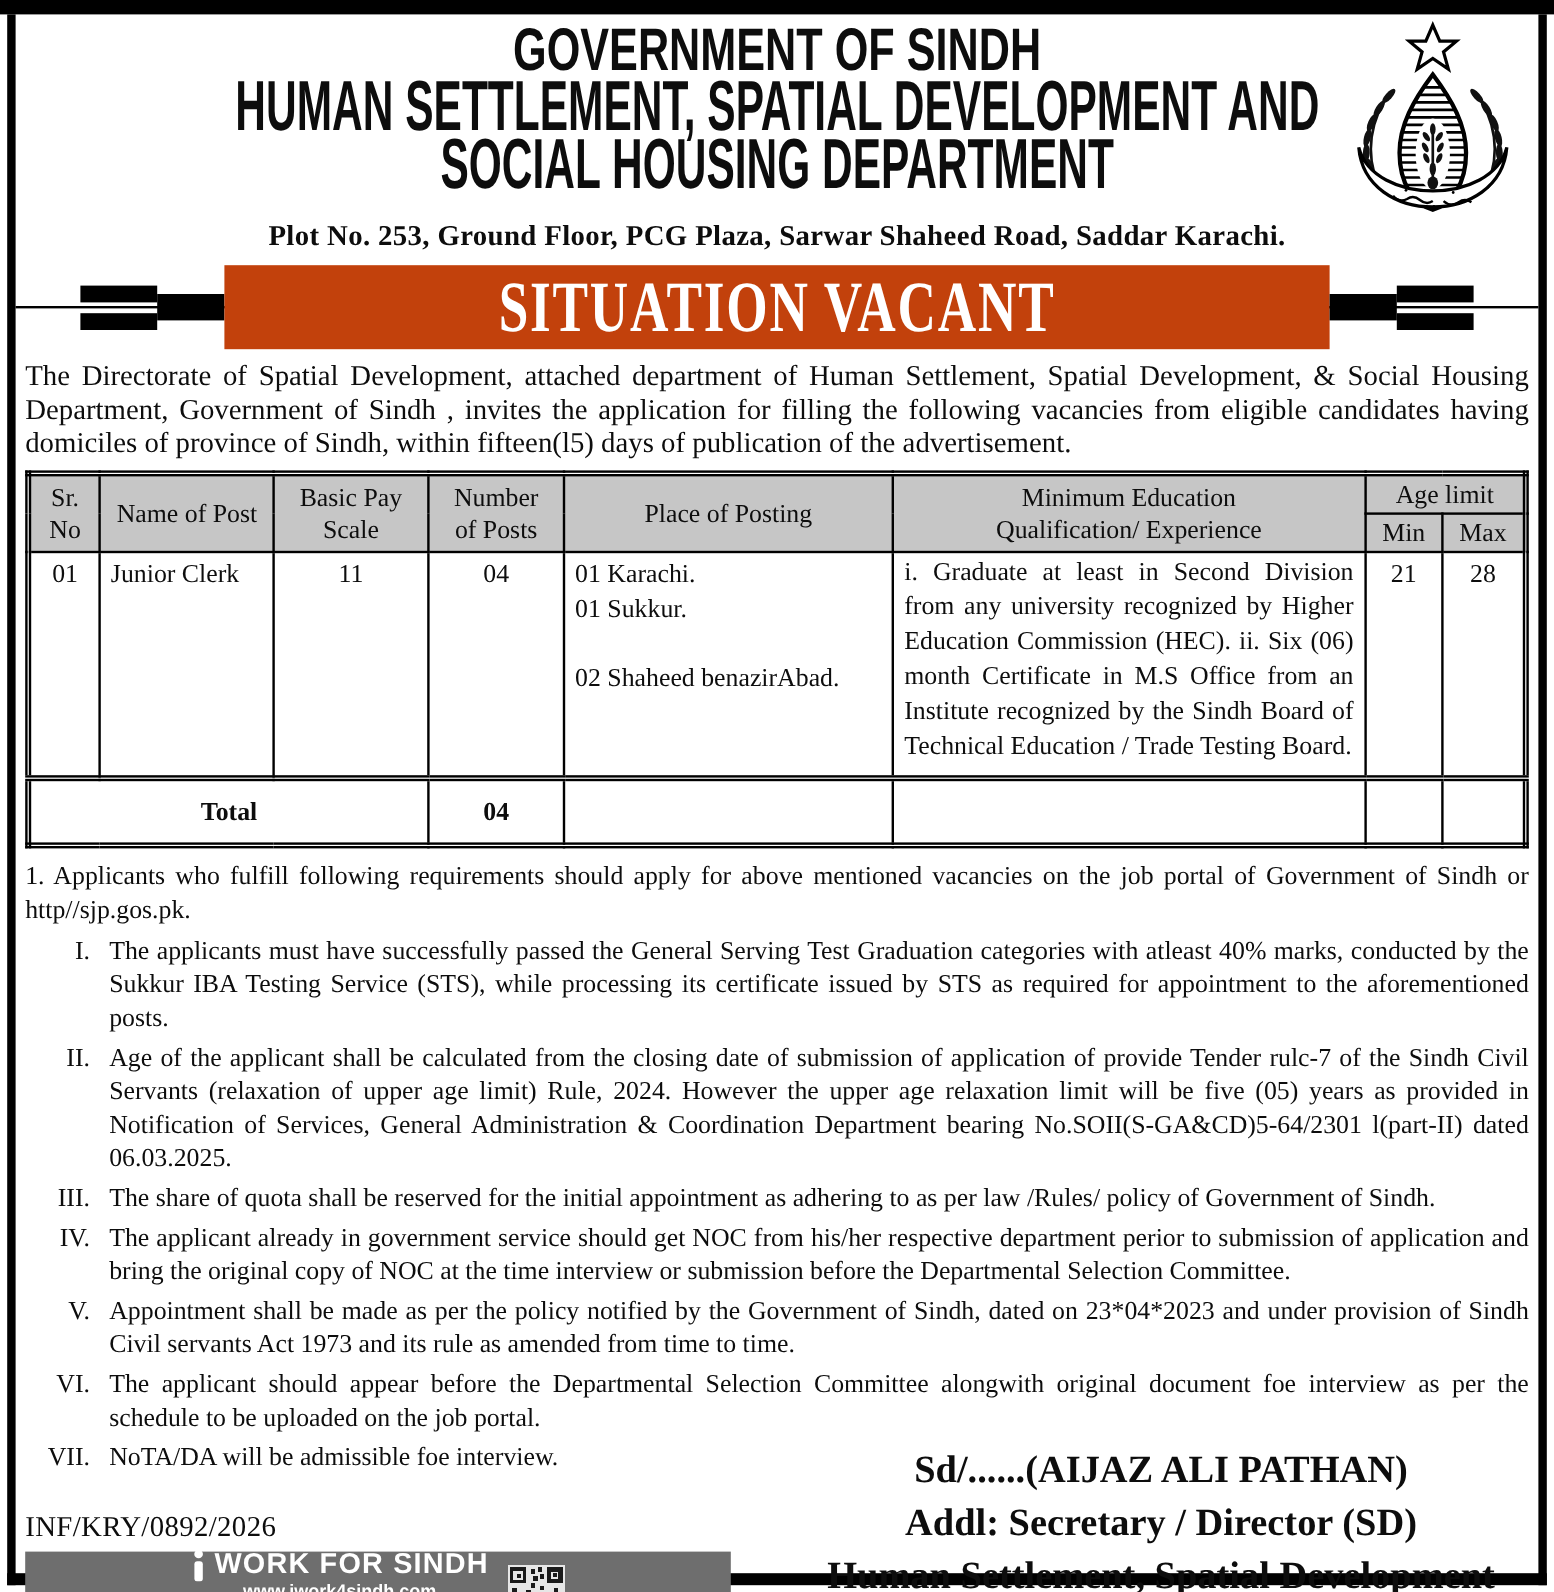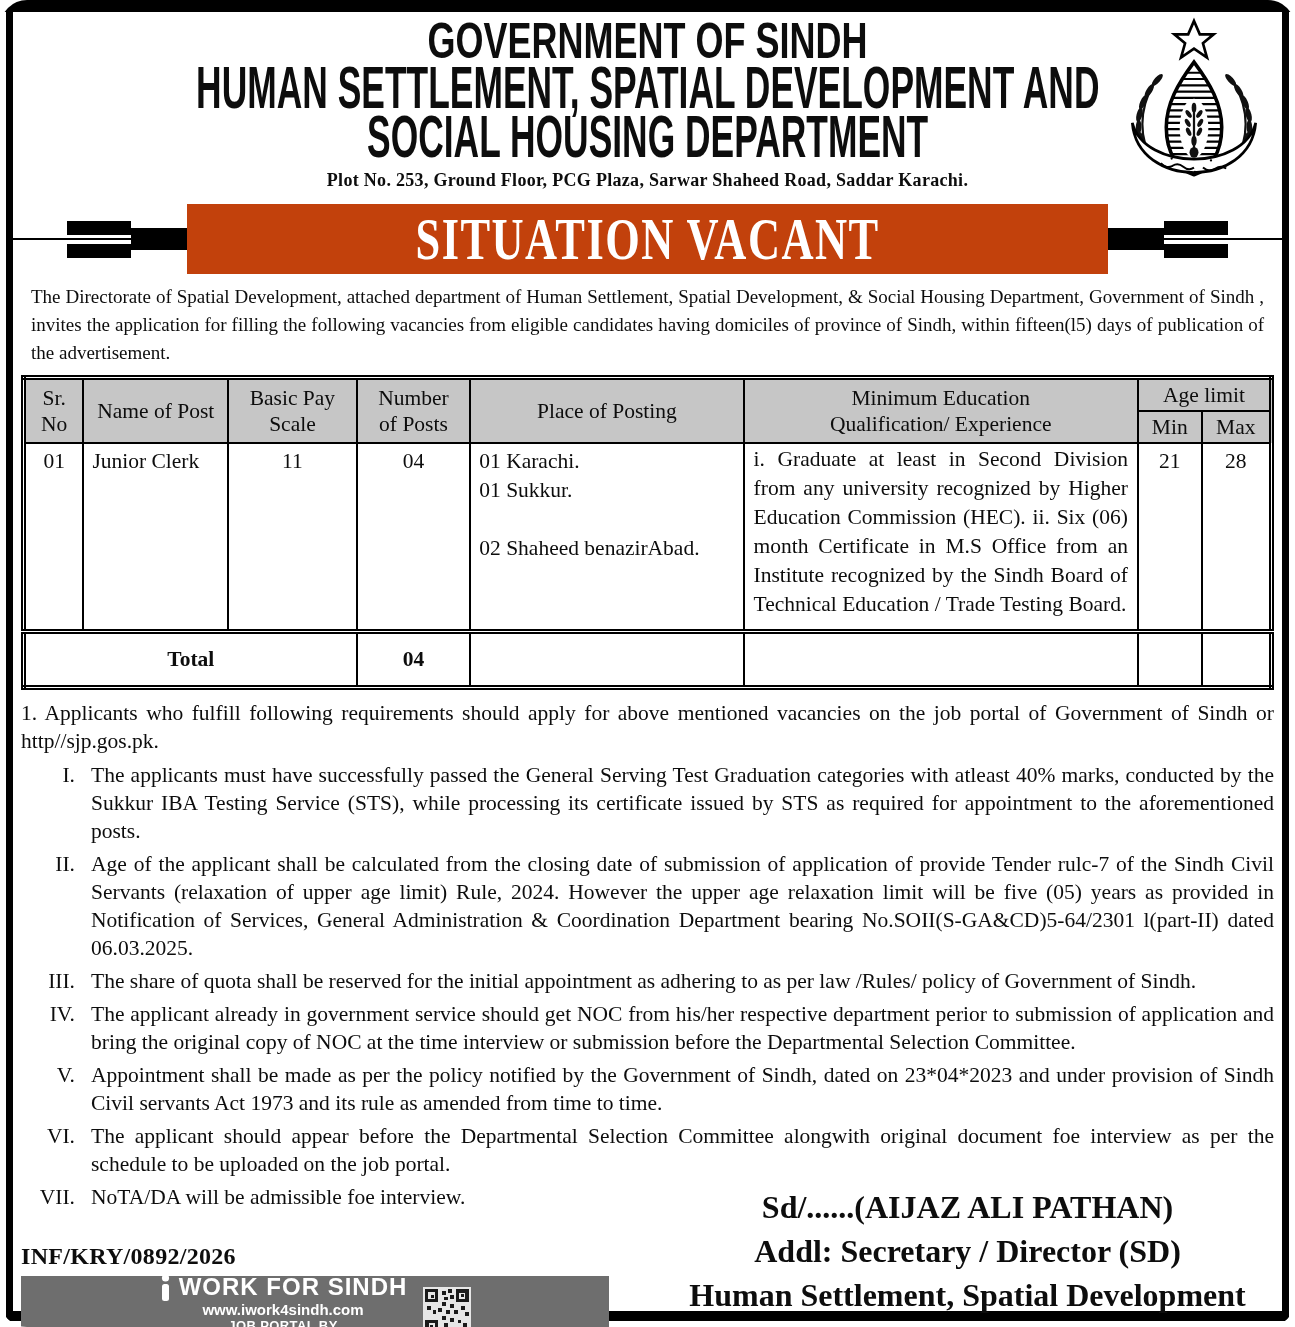--- a/index.html
+++ b/index.html
@@ -2,45 +2,45 @@
 <html style="--header-gray: #c6c6c6; --footer-gray: #6e6e6e; --ink: #0d0d0d;"><head>
 <meta charset="utf-8">
 <style>
   :root{
     --header-gray:#c6c6c6;
     --footer-gray:#6e6e6e;
     --ink:#0d0d0d;
   }
   html,body{margin:0;padding:0;background:#fff;}
   .page{width:1295px;height:1327px;overflow:hidden;background:#fff;color:var(--ink);
-        font-family:"Liberation Serif", serif;position:relative;border-radius:27px;}
+        font-family:"Liberation Serif", serif;position:relative;}
   .topbar{height:12px;background:#000;}
   .frame{margin:0 6px;height:1309px;box-sizing:border-box;
          border-left:7px solid #000;border-right:7px solid #000;border-bottom:10px solid #000;
          padding:4px 8px 0;position:relative;}
   
   .masthead{position:relative;padding-top:2px;}
   .tline{display:flex;justify-content:center;}
   .tline span{white-space:nowrap;font-family:"Liberation Sans",sans-serif;font-weight:700;transform-origin:center;}
   .t1 span{font-size:50px;line-height:46px;transform:scaleX(.72);}
   .t2 span,.t3 span{font-size:59px;line-height:49px;transform:scaleX(.60);}
-  .address{text-align:center;font-weight:700;font-size:18px;line-height:32px;margin-top:2px;letter-spacing:.3px;}
+  .address{text-align:center;font-weight:700;font-size:24px;line-height:32px;margin-top:19px;letter-spacing:.3px;}
   .crest{position:absolute;top:0px;right:4px;}
   
   .banner-row{position:relative;display:flex;align-items:center;height:76px;margin:5px 0 3px;}
   .rule{position:absolute;left:-8px;right:-8px;top:50%;height:2px;background:#000;margin-top:-1px;}
   .edge-space{width:46px;}
   .plug{display:flex;flex-direction:column;gap:9px;z-index:1;}
   .plug .bar{width:64px;height:14px;background:#000;}
   .stem{width:56px;height:22px;background:#000;z-index:1;}
   .black-banner{flex:1;height:70px;background:#c2410c;display:flex;align-items:center;justify-content:center;z-index:1;}
   .banner-title{color:#fff;font-family:"Liberation Serif",serif;font-weight:700;font-size:60px;line-height:60px;
                 transform:scaleX(.74);letter-spacing:2px;white-space:nowrap;}
   
-  .intro{font-size:19px;line-height:28px;text-align:justify;margin:6px 10px 8px;}
+  .intro{font-size:24px;line-height:28px;text-align:justify;margin:6px 0 8px;}
   
   table.vac{width:100%;border-collapse:collapse;table-layout:fixed;border:5px double #000;}
   .vac th,.vac td{border:2px solid #000;font-size:21.5px;box-sizing:border-box;}
   .vac thead th{background:var(--header-gray);font-weight:400;text-align:center;line-height:26px;padding:2px 2px;}
   .pre{white-space:pre-line;}
   .vac td{vertical-align:top;padding:3px 8px;line-height:29px;}
   .c{text-align:center;}
   tr.data{height:188px;}
   td.place{white-space:pre-line;margin-top:15px;}
   td.edu{text-align:justify;padding:1px 9px;}
@@ -48,21 +48,21 @@
   
   .req{font-size:21.5px;line-height:28px;text-align:justify;margin:9px 0 6px;}
   ul.items{margin:0;padding:0;list-style:none;font-size:21.5px;}
   ul.items li{display:flex;margin:0 0 5px;}
   .rn{flex:0 0 70px;text-align:right;padding-right:16px;box-sizing:border-box;line-height:28px;}
   .it{flex:1;text-align:justify;line-height:28px;}
   
   .bottom{display:flex;margin-top:2px;}
   .bleft{flex:0 0 640px;}
   .bright{flex:1;text-align:center;font-weight:700;font-size:32px;line-height:44px;padding-top:2px;}
-  .inf{font-weight:700;font-size:24px;margin:32px 0 6px;letter-spacing:.3px;}
+  .inf{font-weight:400;font-size:24px;margin:32px 0 6px;letter-spacing:.3px;}
   .gray-banner{width:588px;height:70px;background:var(--footer-gray);display:flex;align-items:center;
                justify-content:center;gap:16px;color:#fff;font-family:"Liberation Sans",sans-serif;}
   .lcol{text-align:center;}
   .logo-row{display:flex;align-items:center;justify-content:space-between;gap:7px;}
   .logo-text{font-weight:700;font-size:24px;letter-spacing:1px;}
   .url{font-weight:700;font-size:15px;line-height:16px;margin-top:1px;}
   .sub{font-size:13px;font-weight:700;letter-spacing:.4px;line-height:15px;}
 </style>
 </head>
 <body>

